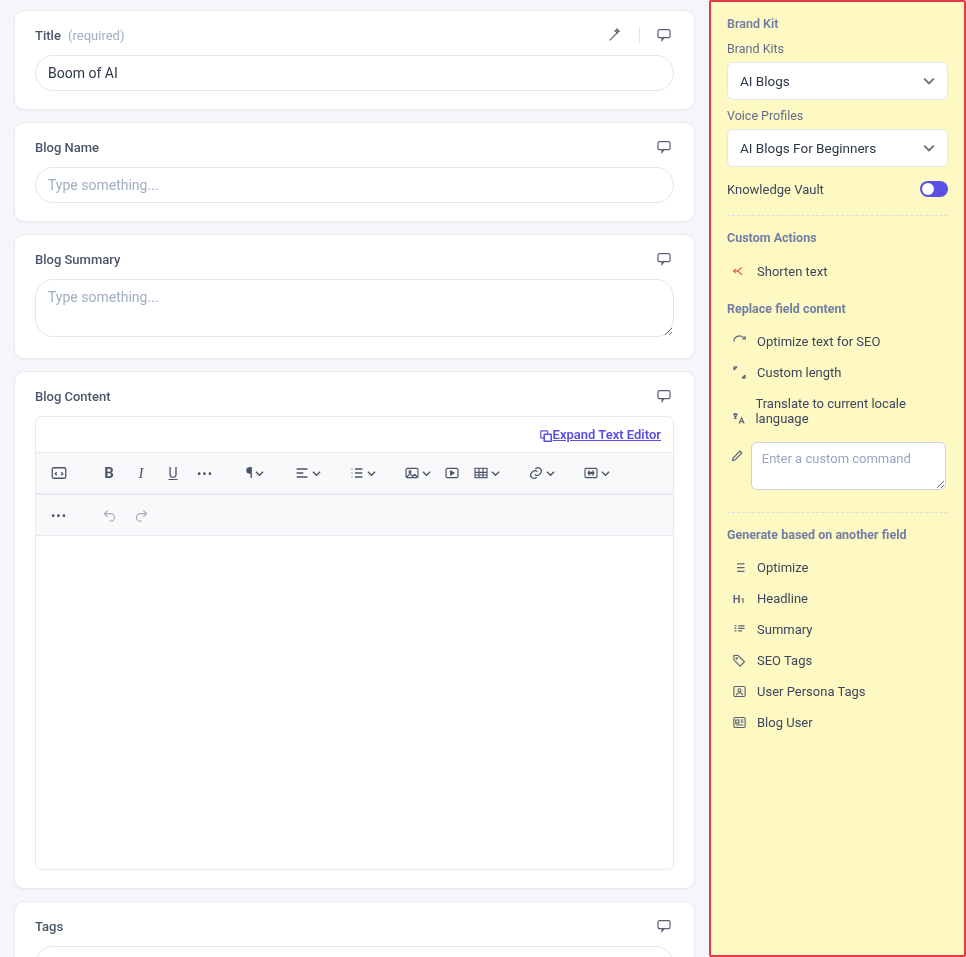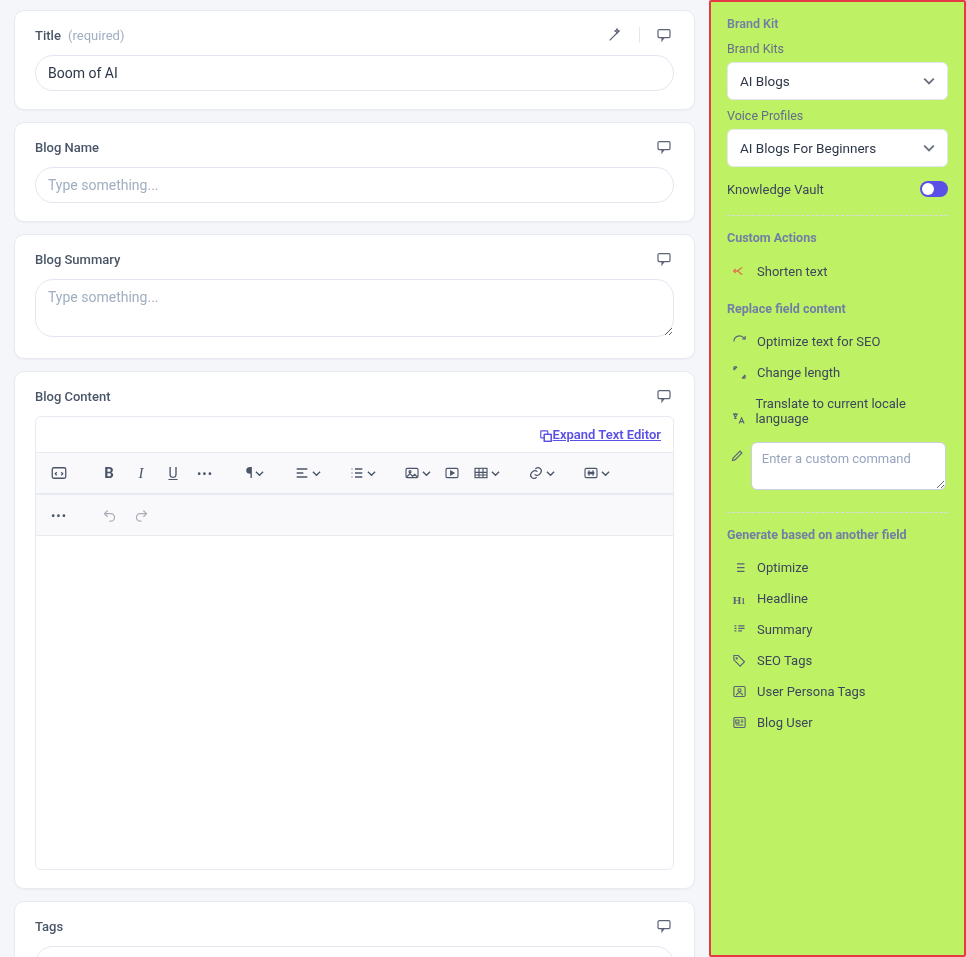--- a/index.html
+++ b/index.html
@@ -60,41 +60,41 @@
   .row2 { border-top:1px solid #e8eaf2; }
   .editor-area {
     width:100%; height:330px; border:none; outline:none; resize:none;
     padding:12px; font-family:inherit; font-size:14px; border-radius:0 0 6px 6px;
   }
   .sidebar {
     width: 257px;
     border: 2px solid #e63946;
     border-radius: 2px;
     padding: 14px 16px 20px;
-    background:#bef264;
+    background:#fef9c3;
     overflow-y:auto;
   }
   .sb-h1 { color:#717ea5; font-weight:600; font-size:12.5px; margin-bottom:10px; }
   .sb-h2 { color:#717ea5; font-weight:700; font-size:12.5px; margin:14px 0 10px; }
   .sb-sub { color:#646e8a; font-size:12.5px; font-weight:400; margin:8px 0 6px; }
   .select {
     border:1px solid #e2e6ef; border-radius:6px; padding:10px 12px;
     display:flex; align-items:center; justify-content:space-between;
     font-size:13.5px; color:#2d3748; cursor:pointer; background:#fff;
     margin-bottom:8px;
   }
   .kv-row { display:flex; align-items:center; justify-content:space-between; margin-top:14px; }
   .toggle { width:28px; height:16px; background:#5b50e6; border-radius:999px; position:relative; cursor:pointer; }
   .toggle::after { content:""; position:absolute; left:2px; top:2px; width:12px; height:12px; background:#fff; border-radius:50%; }
   .dash { border:none; border-top:1px dashed #d6dbe8; margin:18px 0 14px; }
   .action {
     display:flex; align-items:flex-end; gap:8px; padding:8px 2px;
     font-size:13px; color:#3c465d; cursor:pointer;
   }
-  .action .ic { width:20px; display:flex; justify-content:center; color:#5a6279;font-family:Liberation Serif, serif; }
+  .action .ic { width:20px; display:flex; justify-content:center; color:#5a6279; }
   .action.shorten .ic { color:#e37552; }
   .cmd-input {
     width:100%; min-height:46px; border:1px solid #c9cfe0; border-radius:6px;
     padding:8px 10px; font-size:13px; font-family:inherit; resize:vertical;
   }
   .cmd-input::placeholder { color:#99a4bf; }
   .cmd-row { display:flex; align-items:flex-start; gap:4px; padding:4px 2px; margin-top:4px; }
   svg { display:block; }
 </style>
 </head>
@@ -365,21 +365,21 @@
       </span>
     <span>Optimize text for SEO</span>
   </div>
   <div class="action">
     <span class="ic">
         <svg width="15" height="15" viewBox="0 0 24 24" fill="none" stroke="currentColor" stroke-width="1.8">
           <path d="M8 3L3 8M3 3h5M3 3v5"></path>
           <path d="M16 21l5-5M21 21h-5M21 21v-5"></path>
         </svg>
       </span>
-    <span>Change length</span>
+    <span>Custom length</span>
   </div>
   <div class="action">
     <span class="ic">
         <svg width="15" height="15" viewBox="0 0 24 24" fill="none" stroke="currentColor" stroke-width="1.8">
           <path d="M3 5h8M7 3v2M5 5c0 4 4 7 4 7M9 5c0 4-4 7-4 7"></path>
           <path d="M13 20l4-9 4 9M14.5 17h5"></path>
         </svg>
       </span>
     <span>Translate to current locale language</span>
   </div>

